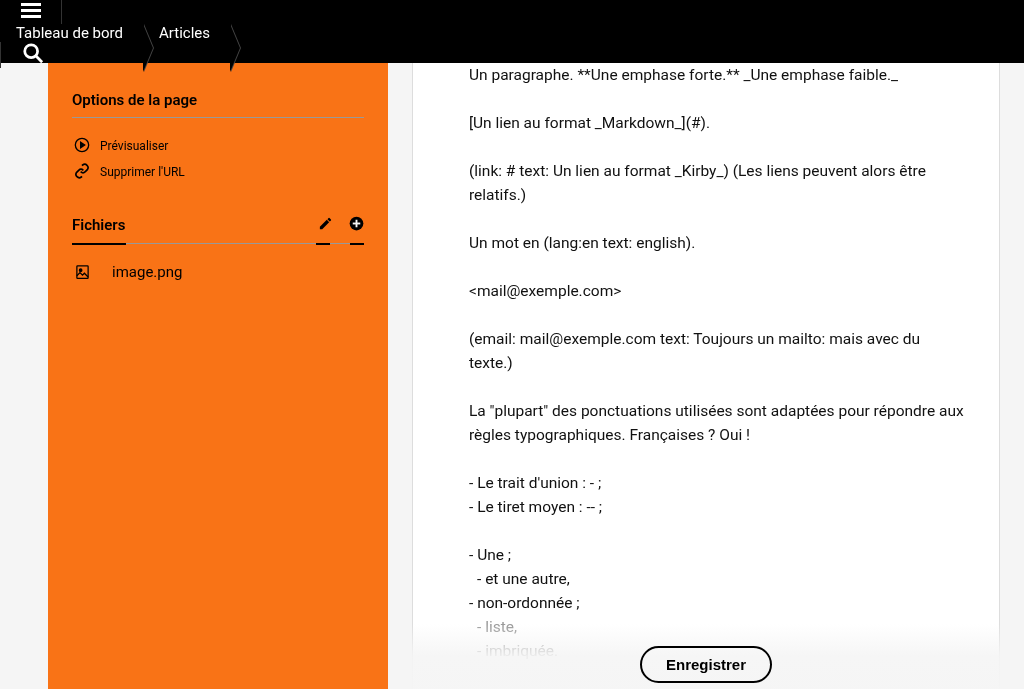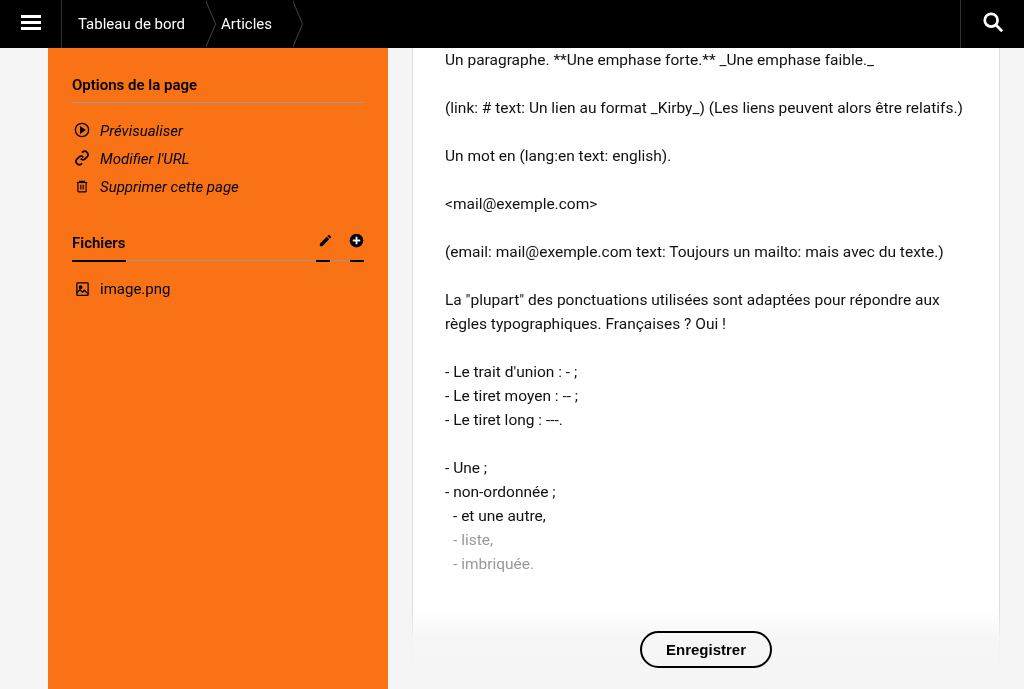--- a/index.html
+++ b/index.html
@@ -11,25 +11,26 @@
       font-family: -apple-system, BlinkMacSystemFont, "Segoe UI", Roboto, "Helvetica Neue", Arial, sans-serif;
       font-size: 15px;
       color: #000;
       background: #f5f5f5;
       width: 1024px;
       height: 689px;
       overflow: hidden;
       position: relative;
     }
     .header {
-      height: 48px;
+      height: 63px;
       background: #000;
       display: flex;
       align-items: stretch;
       color: #fff;
+      flex-direction: column;
     }
     .menu-toggle {
       width: 62px;
       display: flex;
       align-items: center;
       justify-content: center;
       border-right: 1px solid #333;
       cursor: pointer;
     }
     .breadcrumb {
@@ -101,35 +102,33 @@
       height: 1px;
       background: #999;
       margin-bottom: 14px;
     }
     .option-list {
       list-style: none;
       margin-bottom: 32px;
     }
     .option-item {
       display: flex;
-      align-items: flex-start;
+      align-items: flex-end;
       padding: 5px 0;
       cursor: pointer;
-      font-size: 15px;
-      font-style: italic;
+      font-size: 12px;
     }
     .option-icon {
       width: 20px;
       margin-right: 8px;
       display: inline-flex;
       justify-content: center;
     }
     .files-header {
       display: flex;
-      align-items: center;
       justify-content: space-between;
       margin-bottom: 8px;
     }
     .files-actions {
       display: flex;
       gap: 16px;
     }
     .files-hr {
       display: flex;
       height: 1px;
@@ -154,20 +153,21 @@
       width: 20px;
       height: 1px;
       background: #999;
     }
     .file-item {
       display: flex;
       align-items: center;
       padding: 5px 0;
       cursor: pointer;
       font-size: 15px;
+      gap: 12px;
     }
     .main {
       flex: 1;
       position: relative;
       overflow: hidden;
     }
     .content-panel {
       margin: 0 24px 0 24px;
       background: #fff;
       border: 1px solid #ddd;
@@ -178,20 +178,21 @@
     .content-text {
       font-size: 15.5px;
       line-height: 1.55;
       color: #111;
     }
     .content-block {
       margin-bottom: 24px;
     }
     .content-line {
       display: block;
+      margin-left: 24px;
     }
     .content-line-indent {
       padding-left: 8px;
     }
     .faded {
       color: #999;
     }
     .save-bar {
       position: absolute;
       bottom: 0;
@@ -260,33 +261,21 @@
         </span>
         <span>Prévisualiser</span>
       </li>
       <li class="option-item">
         <span class="option-icon">
           <svg width="16" height="16" viewBox="0 0 24 24" fill="none" stroke="#000" stroke-width="2.5">
               <path d="M10 13a5 5 0 0 0 7 0l3-3a5 5 0 0 0-7-7l-1 1"></path>
               <path d="M14 11a5 5 0 0 0-7 0l-3 3a5 5 0 0 0 7 7l1-1"></path>
             </svg>
         </span>
-        <span>Modifier l'URL</span>
-      </li>
-      <li class="option-item">
-        <span class="option-icon">
-          <svg width="14" height="16" viewBox="0 0 24 24" fill="none" stroke="#000" stroke-width="2">
-              <path d="M3 6h18"></path>
-              <path d="M8 6V4h8v2"></path>
-              <rect x="5" y="6" width="14" height="16" rx="1"></rect>
-              <line x1="10" y1="10" x2="10" y2="18"></line>
-              <line x1="14" y1="10" x2="14" y2="18"></line>
-            </svg>
-        </span>
-        <span>Supprimer cette page</span>
+        <span>Supprimer l'URL</span>
       </li>
     </ul>
 
     <div class="files-header">
       <h3 class="section-title" style="margin-bottom:0">Fichiers</h3>
       <div class="files-actions">
         <span>
           <span>
             <svg width="15" height="15" viewBox="0 0 24 24" fill="#000">
                 <path d="M3 17.25V21h3.75L17.81 9.94l-3.75-3.75L3 17.25zM20.71 7.04a1 1 0 0 0 0-1.41l-2.34-2.34a1 1 0 0 0-1.41 0l-1.83 1.83 3.75 3.75 1.83-1.83z"></path>
@@ -325,43 +314,45 @@
     </ul>
   </aside>
 
   <main class="main">
     <div class="content-panel">
       <div class="content-text" id="editor-content">
           <div class="content-block">
             <span class="content-line">Un paragraphe. **Une emphase forte.** _Une emphase faible._</span>
           </div>
           <div class="content-block">
+            <span class="content-line">[Un lien au format _Markdown_](#).</span>
+          </div>
+          <div class="content-block">
             <span class="content-line">(link: # text: Un lien au format _Kirby_) (Les liens peuvent alors être relatifs.)</span>
           </div>
           <div class="content-block">
             <span class="content-line">Un mot en (lang:en text: english).</span>
           </div>
           <div class="content-block">
             <span class="content-line">&lt;mail@exemple.com&gt;</span>
           </div>
           <div class="content-block">
             <span class="content-line">(email: mail@exemple.com text: Toujours un mailto: mais avec du texte.)</span>
           </div>
           <div class="content-block">
             <span class="content-line">La "plupart" des ponctuations utilisées sont adaptées pour répondre aux règles typographiques. Françaises ? Oui !</span>
           </div>
           <div class="content-block">
             <span class="content-line">- Le trait d'union : - ;</span>
             <span class="content-line">- Le tiret moyen : -- ;</span>
-            <span class="content-line">- Le tiret long : ---.</span>
           </div>
           <div class="content-block">
             <span class="content-line">- Une ;</span>
+            <span class="content-line content-line-indent"> - et une autre,</span>
             <span class="content-line">- non-ordonnée ;</span>
-            <span class="content-line content-line-indent"> - et une autre,</span>
             <span class="content-line content-line-indent faded"> - liste,</span>
             <span class="content-line content-line-indent faded"> - imbriquée.</span>
           </div>
         </div>
     </div>
     <div class="save-bar">
       <button class="save-button">Enregistrer</button>
     </div>
   </main>
 </div>

